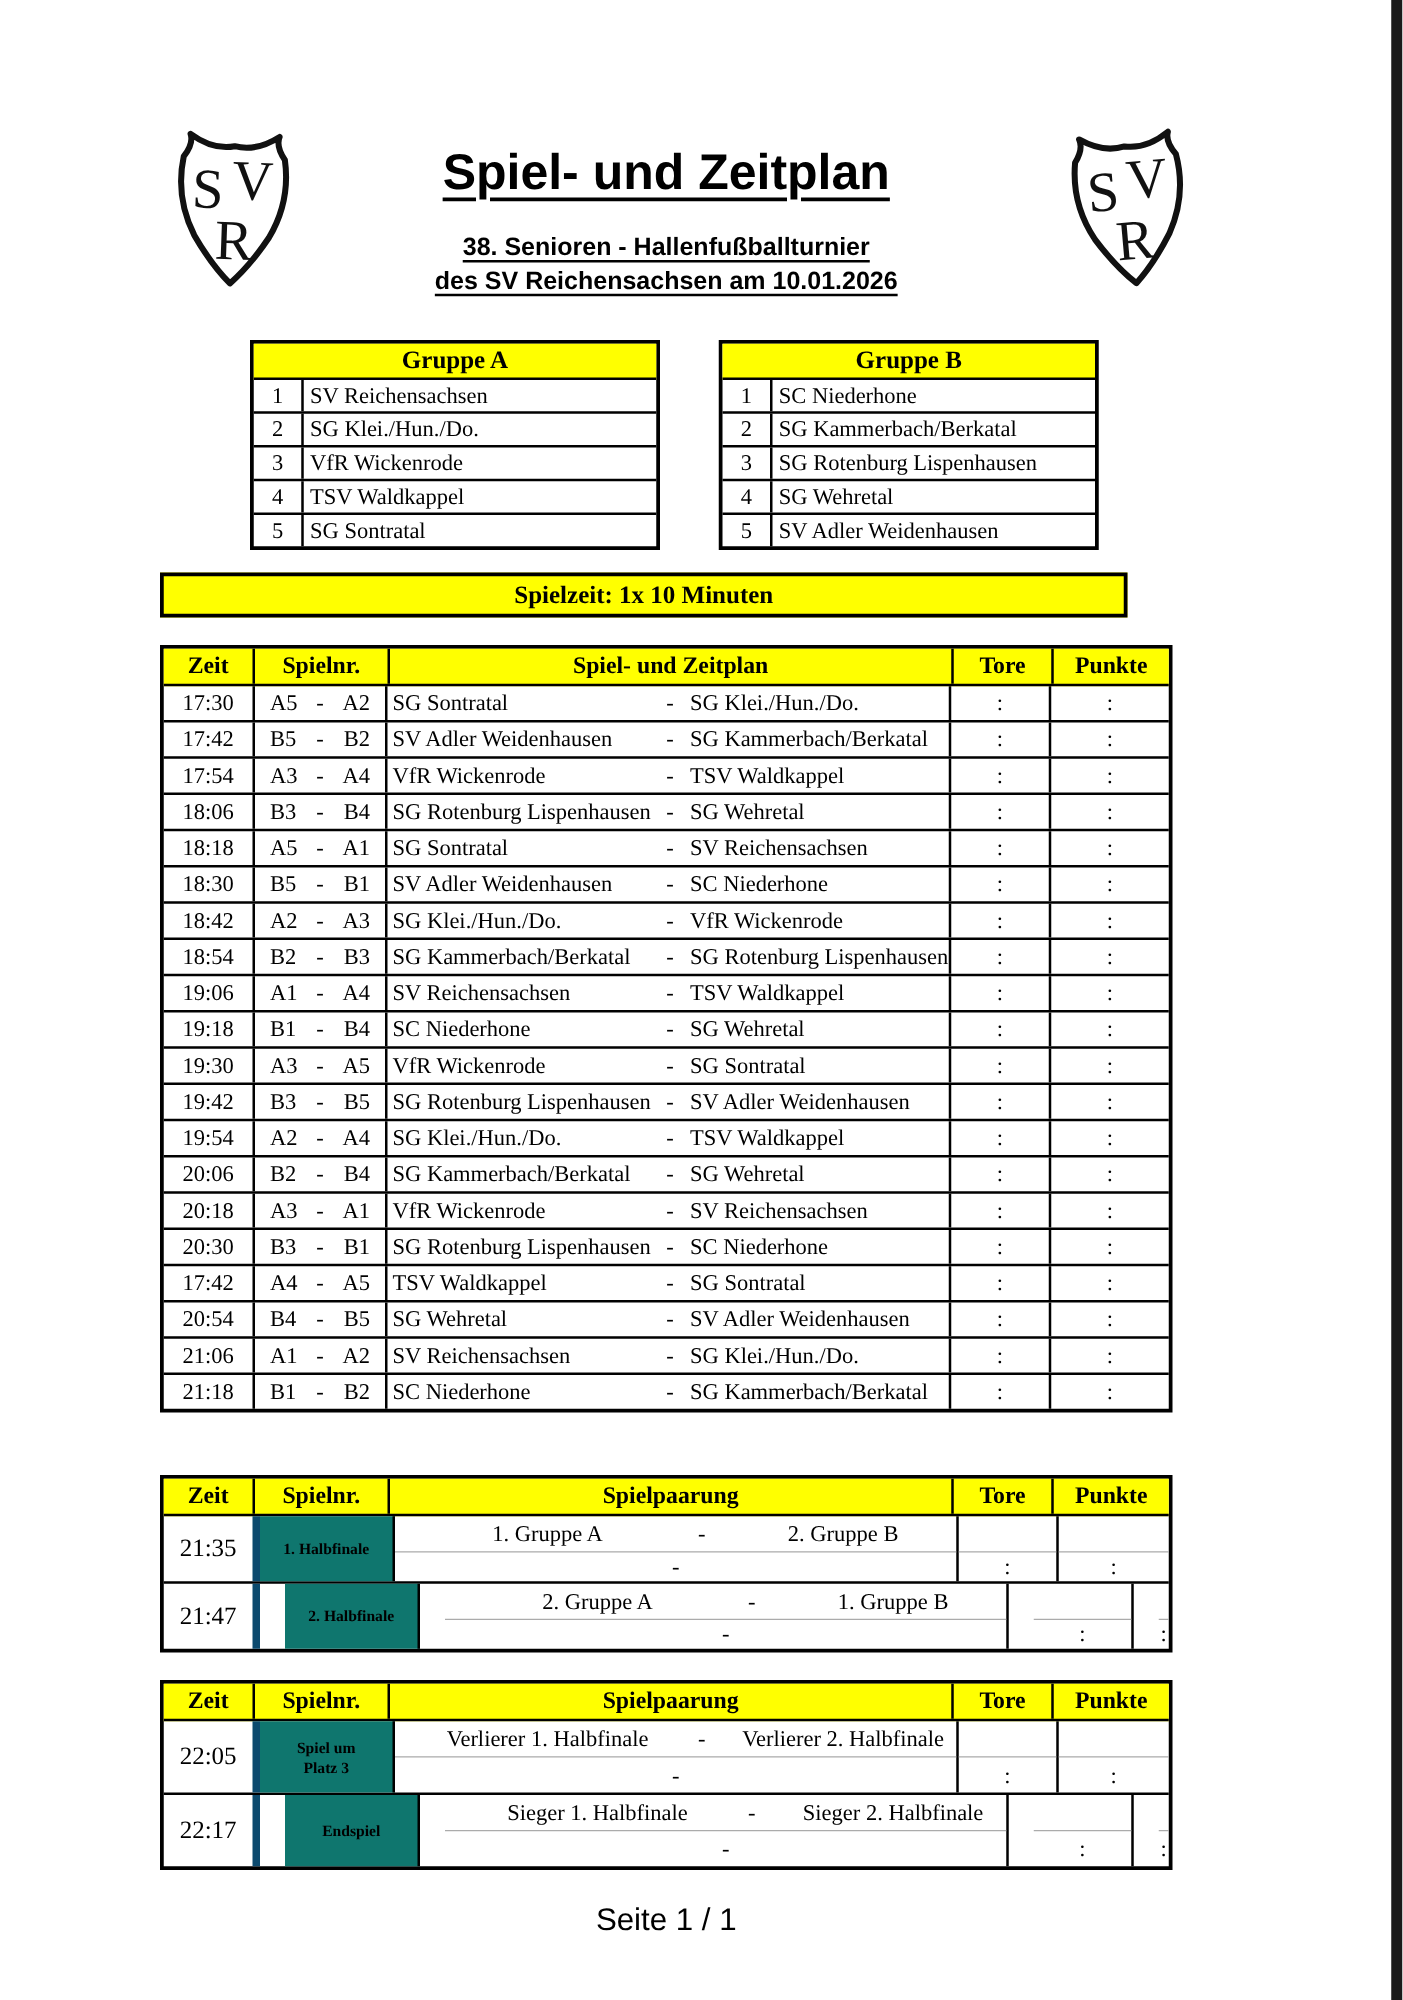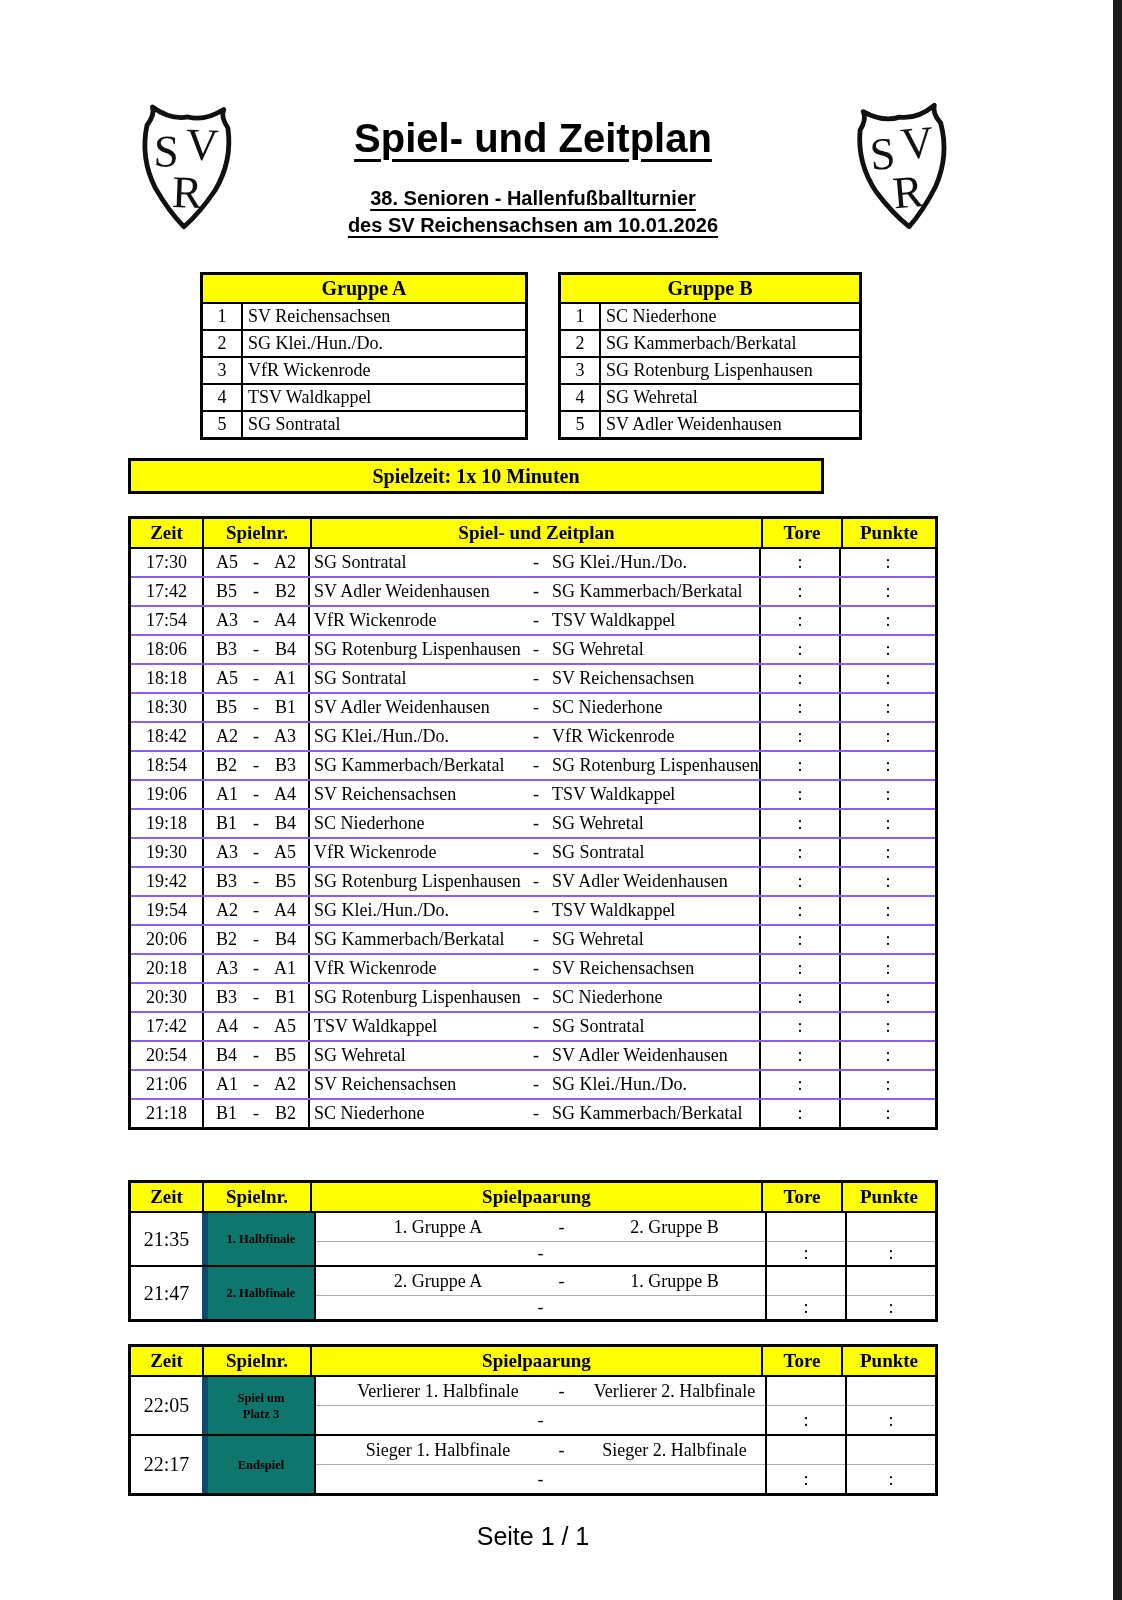--- a/index.html
+++ b/index.html
@@ -21,72 +21,72 @@
     font-family:"Liberation Sans", sans-serif;font-weight:bold;font-size:40px;
     text-decoration:underline;text-decoration-thickness:3px;text-underline-offset:7px;
   }
   .subtitle{
     margin-top:24px;text-align:center;
     font-family:"Liberation Sans", sans-serif;font-weight:bold;font-size:20px;line-height:27px;
   }
   .subtitle span{text-decoration:underline;text-decoration-thickness:2px;text-underline-offset:4px;}
 
   
-  .groups{margin:20px 0 0 200px;display:flex;gap:18px;}
+  .groups{margin:20px 0 0 200px;display:flex;gap:35px;}
   .gtable{border:3px solid #000;background:#fff;}
   .gtable.ga{width:322px;}
   .gtable.gb{width:298px;margin-left:12px;}
   .ghead{
     height:27px;background:#ffff00;border-bottom:2px solid #000;
     display:flex;align-items:center;justify-content:center;
     font-weight:bold;font-size:20px;
   }
   .g-row{display:flex;height:25px;border-bottom:2px solid #000;align-items:stretch;font-size:18px;}
   .g-row:last-child{border-bottom:none;}
   .g-num{width:38px;border-right:2px solid #000;display:flex;align-items:center;justify-content:center;}
   .g-name{flex:1;display:flex;align-items:center;padding-left:5px;white-space:nowrap;overflow:hidden;}
 
   
   .banner{
-    margin:18px 0 0 128px;width:696px;box-sizing:border-box;border:3px solid #000;
+    margin:18px 0 0 128px;width:774px;box-sizing:border-box;border:3px solid #000;
     height:36px;background:#ffff00;display:flex;align-items:center;justify-content:center;
     font-weight:bold;font-size:20px;
   }
 
   
   .btable{margin-left:128px;width:810px;box-sizing:border-box;border:3px solid #000;background:#fff;}
   .thead{display:flex;background:#ffff00;height:28px;border-bottom:2px solid #000;
     font-weight:bold;font-size:19px;}
   .th{display:flex;align-items:center;justify-content:center;border-right:2px solid #000;}
   .th:last-child{border-right:none;}
   .w-zeit{width:71px;flex:0 0 71px;}
   .w-nr{width:106px;flex:0 0 106px;}
   .w-pair{width:449px;flex:0 0 449px;}
   .w-tore{width:78px;flex:0 0 78px;}
   .w-pkt{flex:1;}
 
   
   .sched{margin-top:22px;}
-  .s-row{display:flex;height:27px;border-bottom:2px solid #8b5cf6;font-size:18px;}
+  .s-row{display:flex;height:27px;border-bottom:2px solid #000000;font-size:18px;}
   .s-row:last-child{border-bottom:none;}
   .sc{display:flex;align-items:center;border-right:2px solid #000;}
   .sc:last-child{border-right:none;}
   .sc.zeit{justify-content:center;}
   .sc.nr{justify-content:space-between;padding:0 12px;box-sizing:border-box;}
   .sc.pair .home{width:210px;flex:0 0 210px;padding-left:4px;white-space:nowrap;overflow:hidden;}
   .sc.pair .pdash{width:24px;flex:0 0 24px;text-align:center;}
   .sc.pair .away{flex:1;white-space:nowrap;overflow:hidden;padding-left:4px;}
   .sc.tore,.sc.pkt{justify-content:center;}
 
   
   .ko{margin-top:50px;}
   .ko.ko2{margin-top:22px;}
   .ko-row{display:flex;height:52px;border-bottom:2px solid #000;font-size:18px;}
   .ko2 .ko-row{height:57px;}
-  .ko-row:last-child{border-bottom:none;}
+  .ko-row:last-child{border-bottom:none;gap:20px;}
   .ko-zeit{width:71px;flex:0 0 71px;border-right:6px solid #0c4a6e;display:flex;align-items:center;justify-content:center;font-size:20px;}
   .ko-label{width:106px;flex:0 0 106px;border-right:2px solid #000;background:#0f766e;
     display:flex;flex-direction:column;align-items:center;justify-content:center;
     font-weight:bold;font-size:12.5px;line-height:16px;}
   .ko-main{width:449px;flex:0 0 449px;border-right:2px solid #000;display:flex;flex-direction:column;}
   .ko-sub1{height:28px;border-bottom:1px solid #ababab;display:flex;align-items:center;}
   .ko-sub1 .kh{width:45%;text-align:center;white-space:nowrap;overflow:hidden;padding-left:21px;}
   .ko-sub1 .kd{width:10%;text-align:center;}
   .ko-sub1 .ka{flex:1;text-align:center;white-space:nowrap;overflow:hidden;}
   .ko-sub2{flex:1;display:flex;align-items:center;justify-content:center;}

